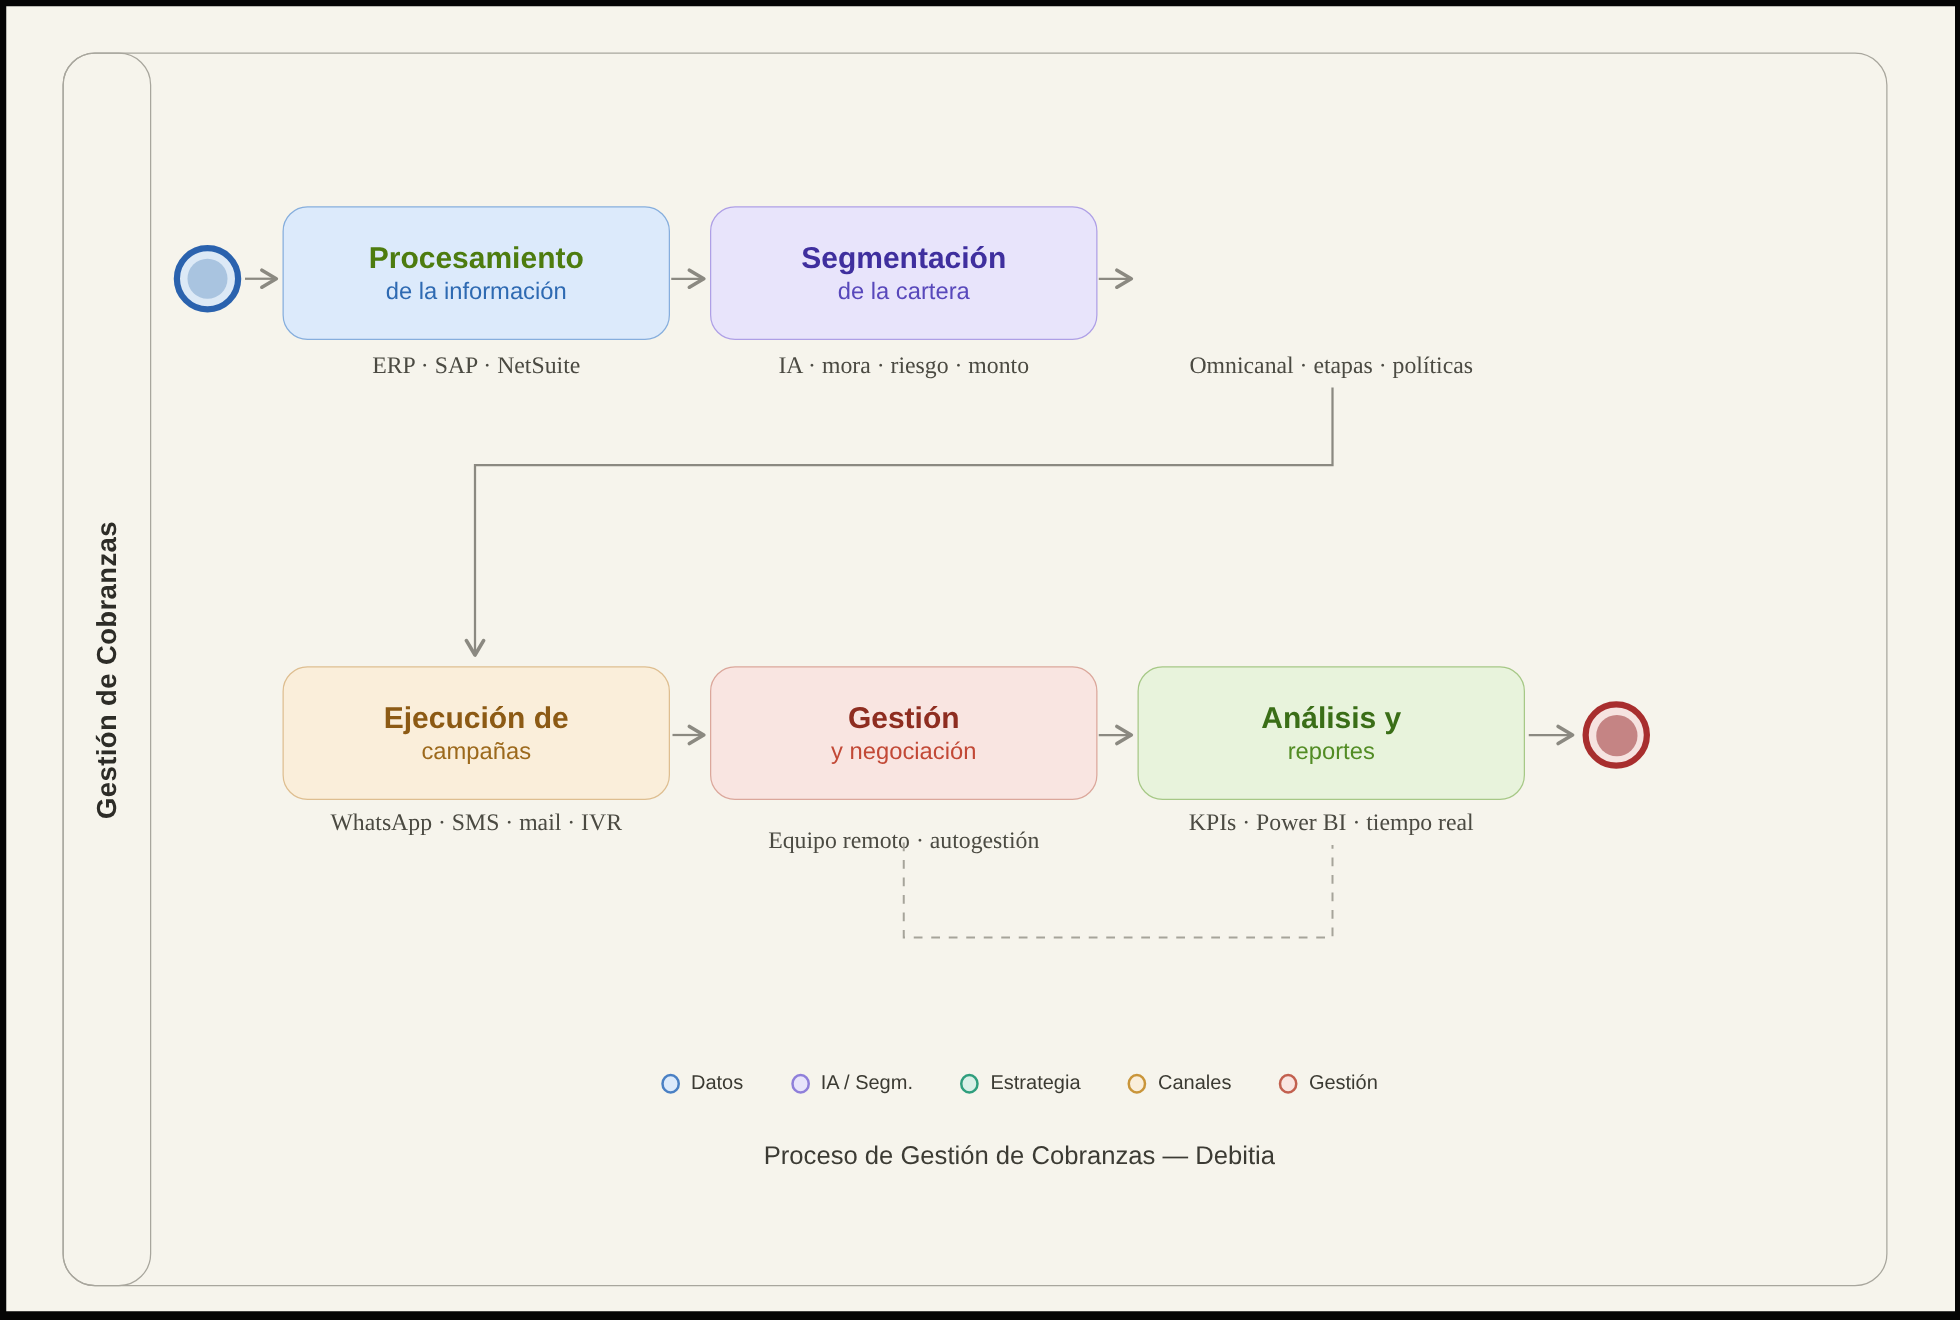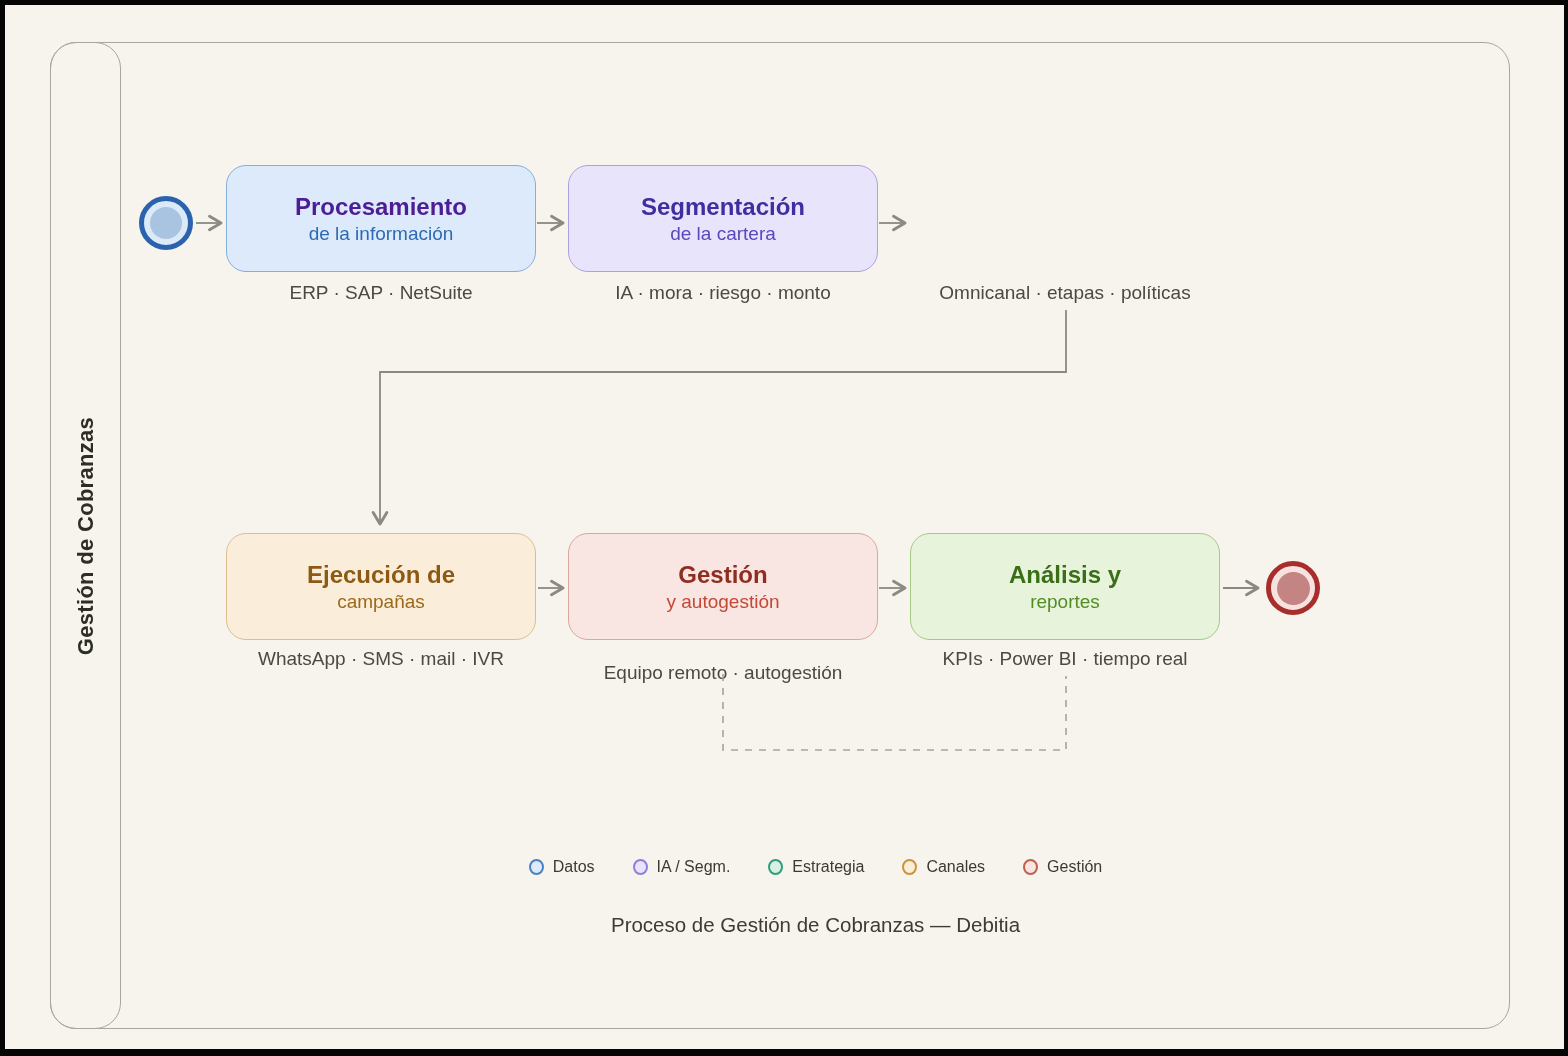--- a/index.html
+++ b/index.html
@@ -27,23 +27,24 @@
   .node{
     position:absolute;width:310px;height:107px;border-radius:20px;box-sizing:border-box;
     display:flex;flex-direction:column;align-items:center;justify-content:center;gap:5px;
     border:1.5px solid;
   }
   .node .title{font-size:24px;font-weight:700;line-height:1;white-space:nowrap;}
   .node .subtitle{font-size:19px;font-weight:500;line-height:1;white-space:nowrap;}
   .tools{
     position:absolute;width:340px;text-align:center;font-size:19px;color:#4b4a42;
     white-space:nowrap;
+    font-family:Liberation Serif, serif;
   }
   .cat-data      {background:#dceafb;border-color:#86aedd;}
-  .cat-data      .title{color:#4c1d95;}  .cat-data      .subtitle{color:#2e6ab2;}
+  .cat-data      .title{color:#4d7c0f;}  .cat-data      .subtitle{color:#2e6ab2;}
   .cat-ia        {background:#e8e4fb;border-color:#ae9fe6;align-items:center;}
   .cat-ia        .title{color:#3f2f9e;}  .cat-ia        .subtitle{color:#5848bb;}
   .cat-estrategia{background:#d9f0e7;border-color:#7dc3a6;}
   .cat-estrategia.node .title{color:#176350;} .cat-estrategia.node .subtitle{color:#1f8a66;}
   .cat-canales   {background:#faeeda;border-color:#debe90;}
   .cat-canales   .title{color:#8c5a14;}  .cat-canales   .subtitle{color:#9c691c;}
   .cat-gestion   {background:#f9e5e1;border-color:#dba79b;}
   .cat-gestion   .title{color:#8e2d20;}  .cat-gestion   .subtitle{color:#c24936;}
   .cat-reportes  {background:#e8f3dc;border-color:#a6c886;}
   .cat-reportes  .title{color:#3a6e17;}  .cat-reportes  .subtitle{color:#528c24;}
@@ -127,21 +128,21 @@
   <div class="tools" style="left:895px;top:282px;">Omnicanal · etapas · políticas</div>
 
   <div class="node cat-canales" style="left:226px;top:533px;">
     <div class="title">Ejecución de</div>
     <div class="subtitle">campañas</div>
   </div>
   <div class="tools" style="left:211px;top:648px;">WhatsApp · SMS · mail · IVR</div>
 
   <div class="node cat-gestion" style="left:568px;top:533px;">
     <div class="title">Gestión</div>
-    <div class="subtitle">y autogestión</div>
+    <div class="subtitle">y negociación</div>
   </div>
   <div class="tools" style="left:553px;top:662px;">Equipo remoto · autogestión</div>
 
   <div class="node cat-reportes" style="left:910px;top:533px;">
     <div class="title">Análisis y</div>
     <div class="subtitle">reportes</div>
   </div>
   <div class="tools" style="left:895px;top:648px;">KPIs · Power BI · tiempo real</div>
 
 

